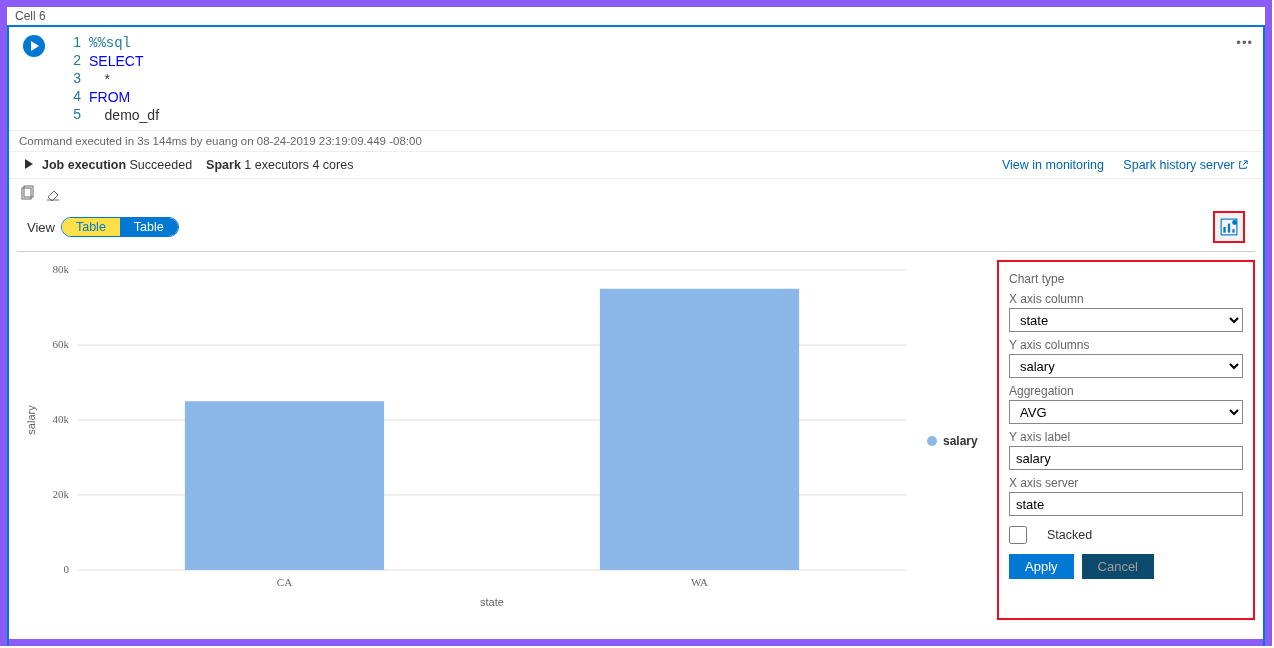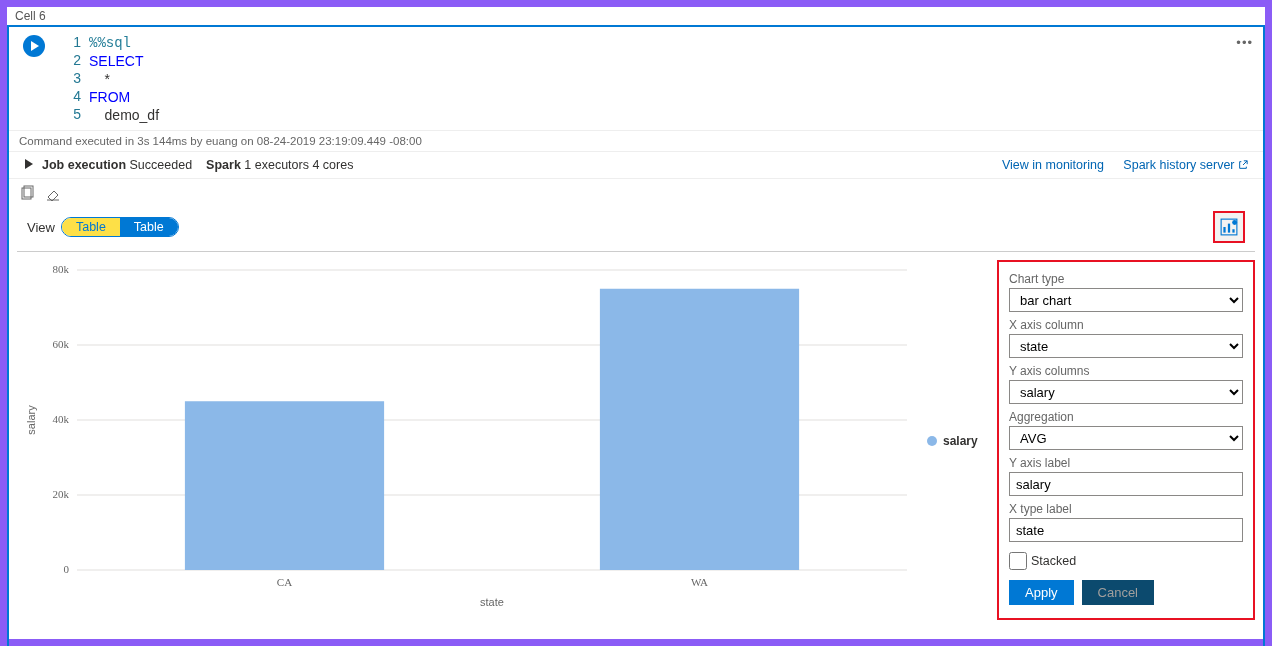--- a/index.html
+++ b/index.html
@@ -40,21 +40,21 @@
 
 .chart-pane { display:flex; padding: 8px 8px 0; height: 370px;}
 .chart-svg-wrap { flex:0 0 910px; position:relative;}
 .legend { flex:0 0 70px; display:flex; align-items:center; font-size:12px; font-weight:600;}
 .legend .dot { width:10px;height:10px;border-radius:50%;background:#8bb8e8;display:inline-block;margin-right:6px;}
 
 .config-pane { border:2px solid #e81123; padding:8px 10px; margin-left:auto; width:296px; height:360px; font-size:12.5px;}
 .config-pane label.lbl { display:block; color:#666; margin-top:2px; margin-bottom:2px; font-size:12px;}
 .config-pane select, .config-pane input[type=text] { width:100%; padding:3px 6px; border:1px solid #8a8886; font-size:13px; background:#fff; height:24px;}
 .config-pane .field { margin-bottom:6px;}
-.chk-row { display:flex; align-items:center; gap:4px; margin:10px 0;}
+.chk-row { display:flex; align-items:center; gap:20px; margin:10px 0;}
 .chk-row input { width:18px; height:18px; border:2px solid #000;}
 .btn-row { display:flex; gap:8px; margin-top:6px;}
 .btn { padding:5px 16px; font-size:13px; border:none; cursor:pointer;}
 .btn.primary { background:#0078d4; color:#fff;}
 .btn.secondary { background:#0c4a6e; color:#a19f9d; cursor:default;}
 
 .axis-text { font-size:11px; fill:#666; font-family:"Segoe UI";}
 .axis-title { font-size:11px; fill:#666;}
 .bar { fill:#8bb8e8;}
 .gridline { stroke:#e1dfdd; stroke-width:1;}
@@ -158,40 +158,39 @@
           </svg>
       </div>
       <div class="legend">
         <span class="dot"></span>
         <span>salary</span>
       </div>
 
       <div class="config-pane">
         <div class="field">
           <label class="lbl">Chart type</label>
-          <select><option>bar chart</option></select>
         </div>
         <div class="field">
           <label class="lbl">X axis column</label>
           <select><option>state</option></select>
         </div>
         <div class="field">
           <label class="lbl">Y axis columns</label>
           <select><option>salary</option></select>
         </div>
         <div class="field">
           <label class="lbl">Aggregation</label>
           <select><option>AVG</option></select>
         </div>
         <div class="field">
           <label class="lbl">Y axis label</label>
           <input type="text" value="salary" style="">
         </div>
         <div class="field">
-          <label class="lbl">X type label</label>
+          <label class="lbl">X axis server</label>
           <input type="text" value="state" style="">
         </div>
         <div class="chk-row">
           <input type="checkbox" style="">
           <span>Stacked</span>
         </div>
         <div class="btn-row">
           <button class="btn primary">Apply</button>
           <button class="btn secondary">Cancel</button>
         </div>

